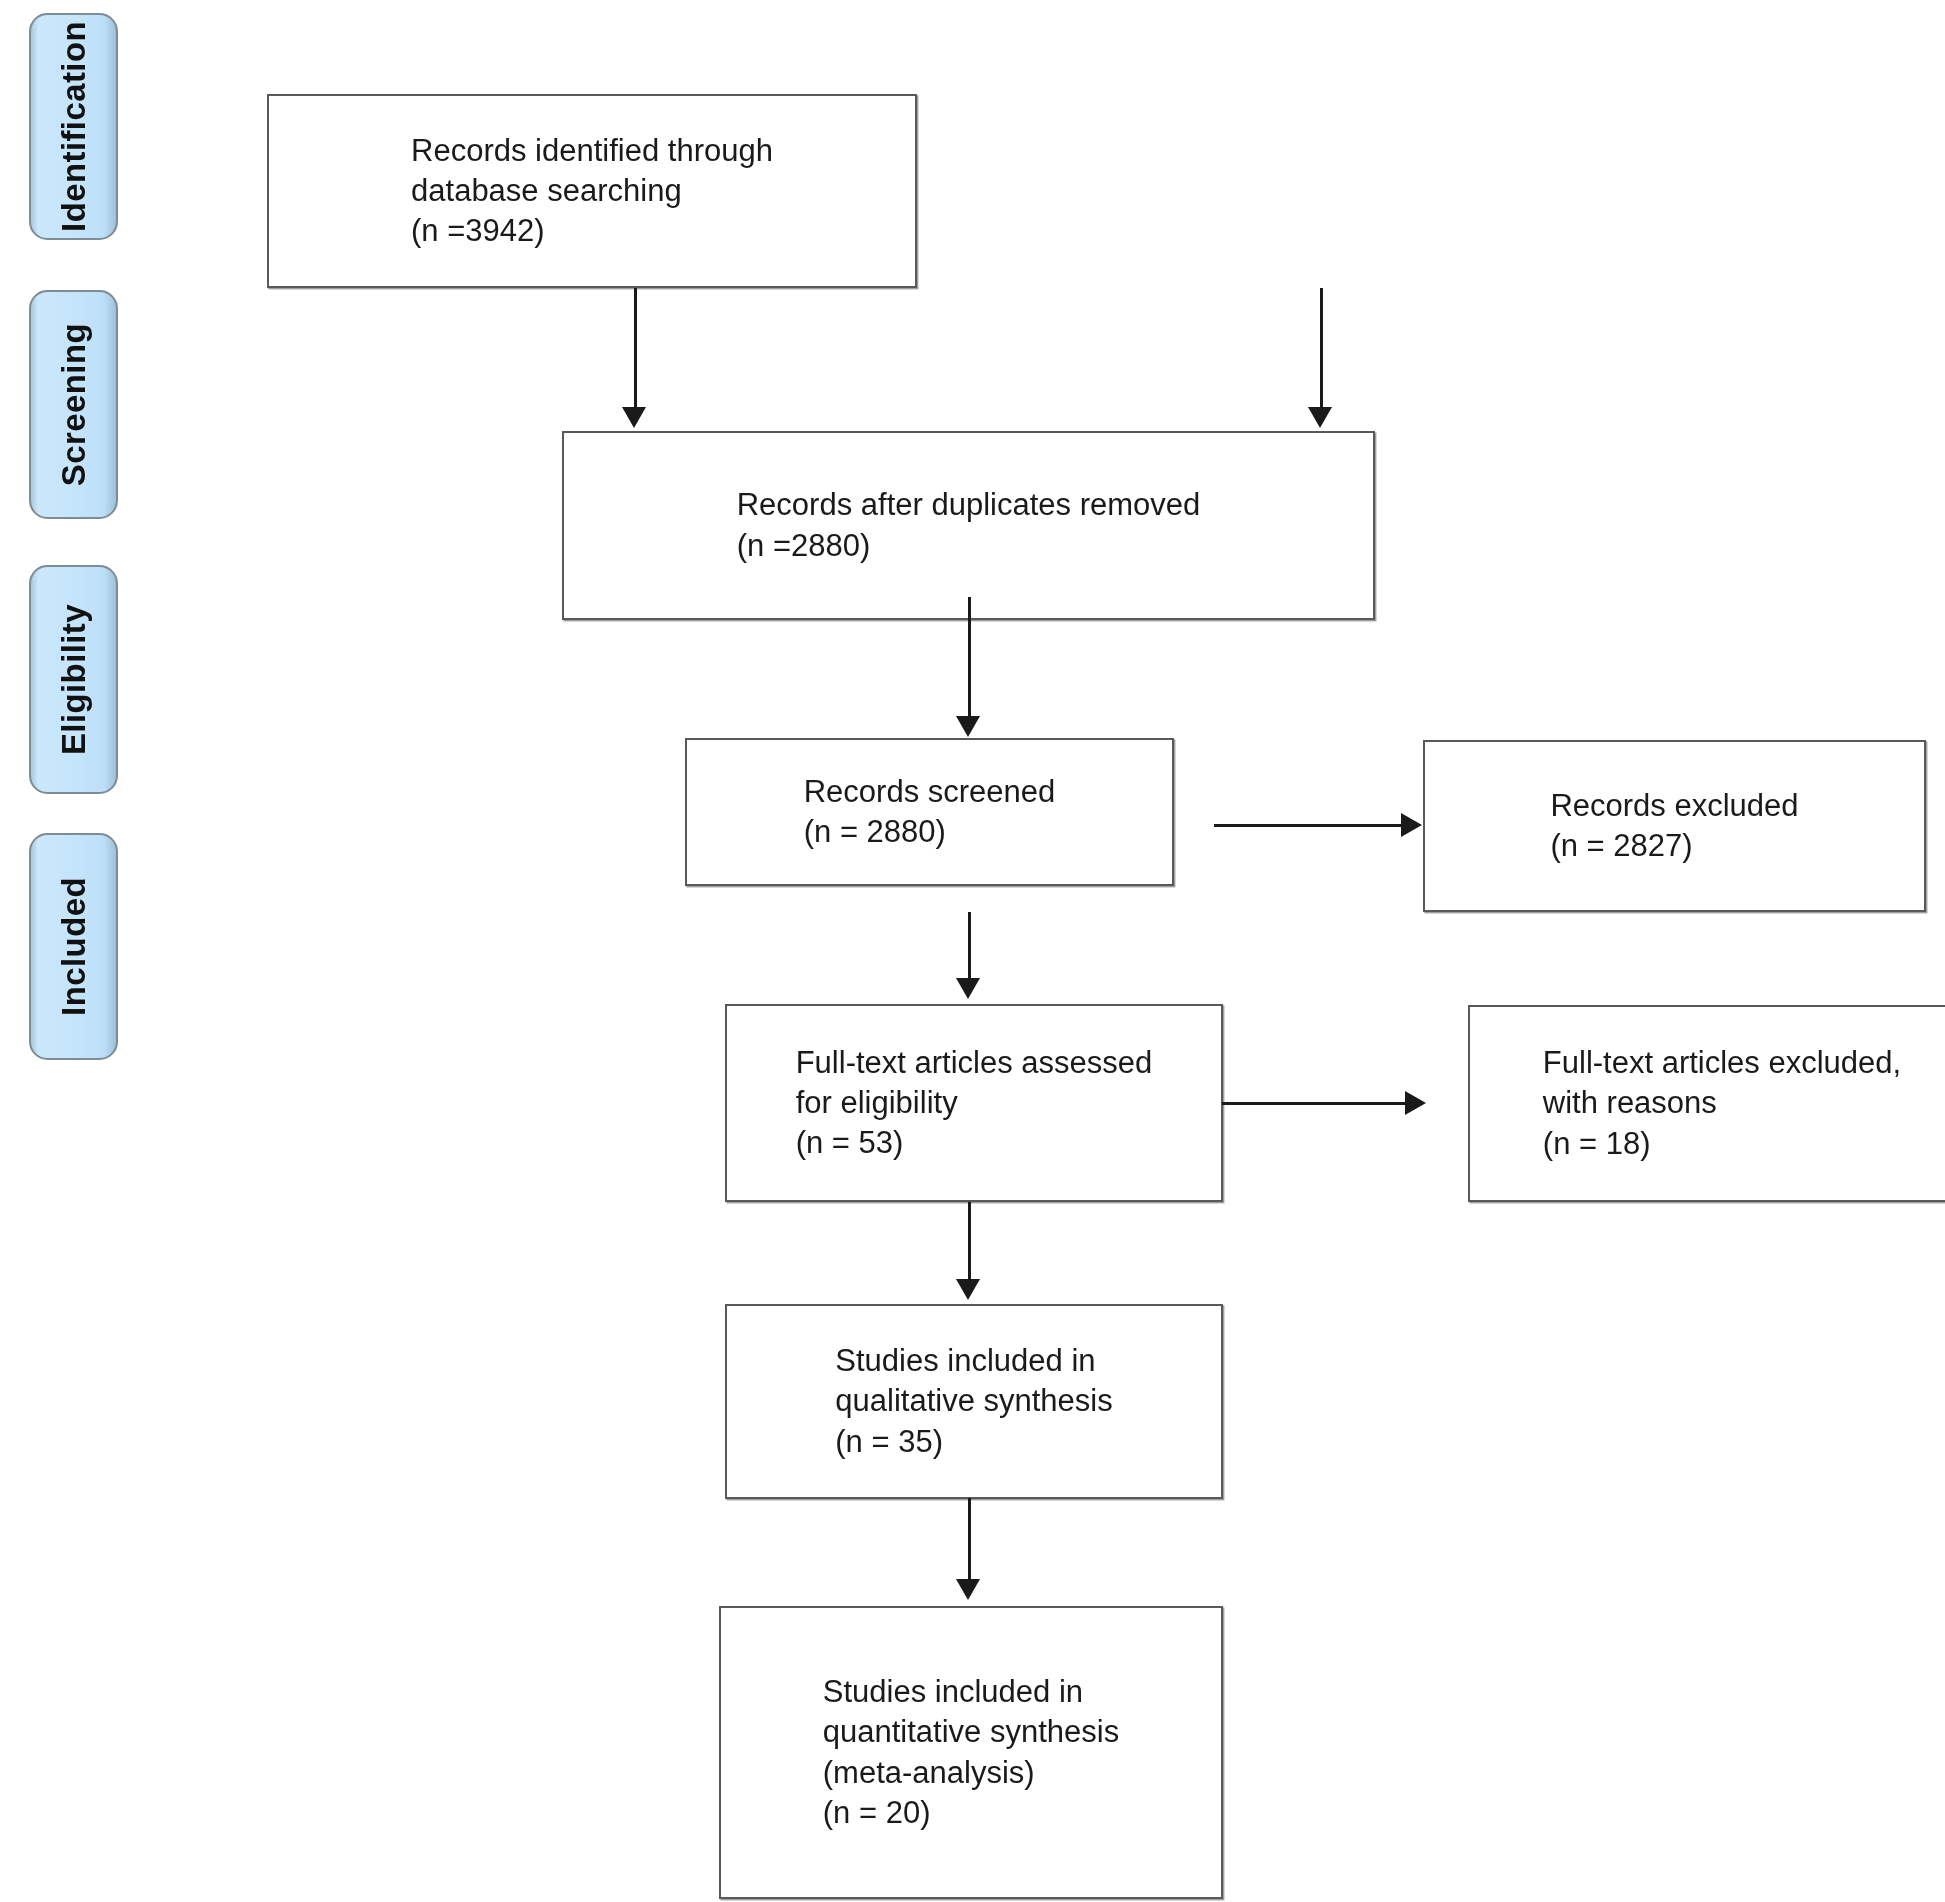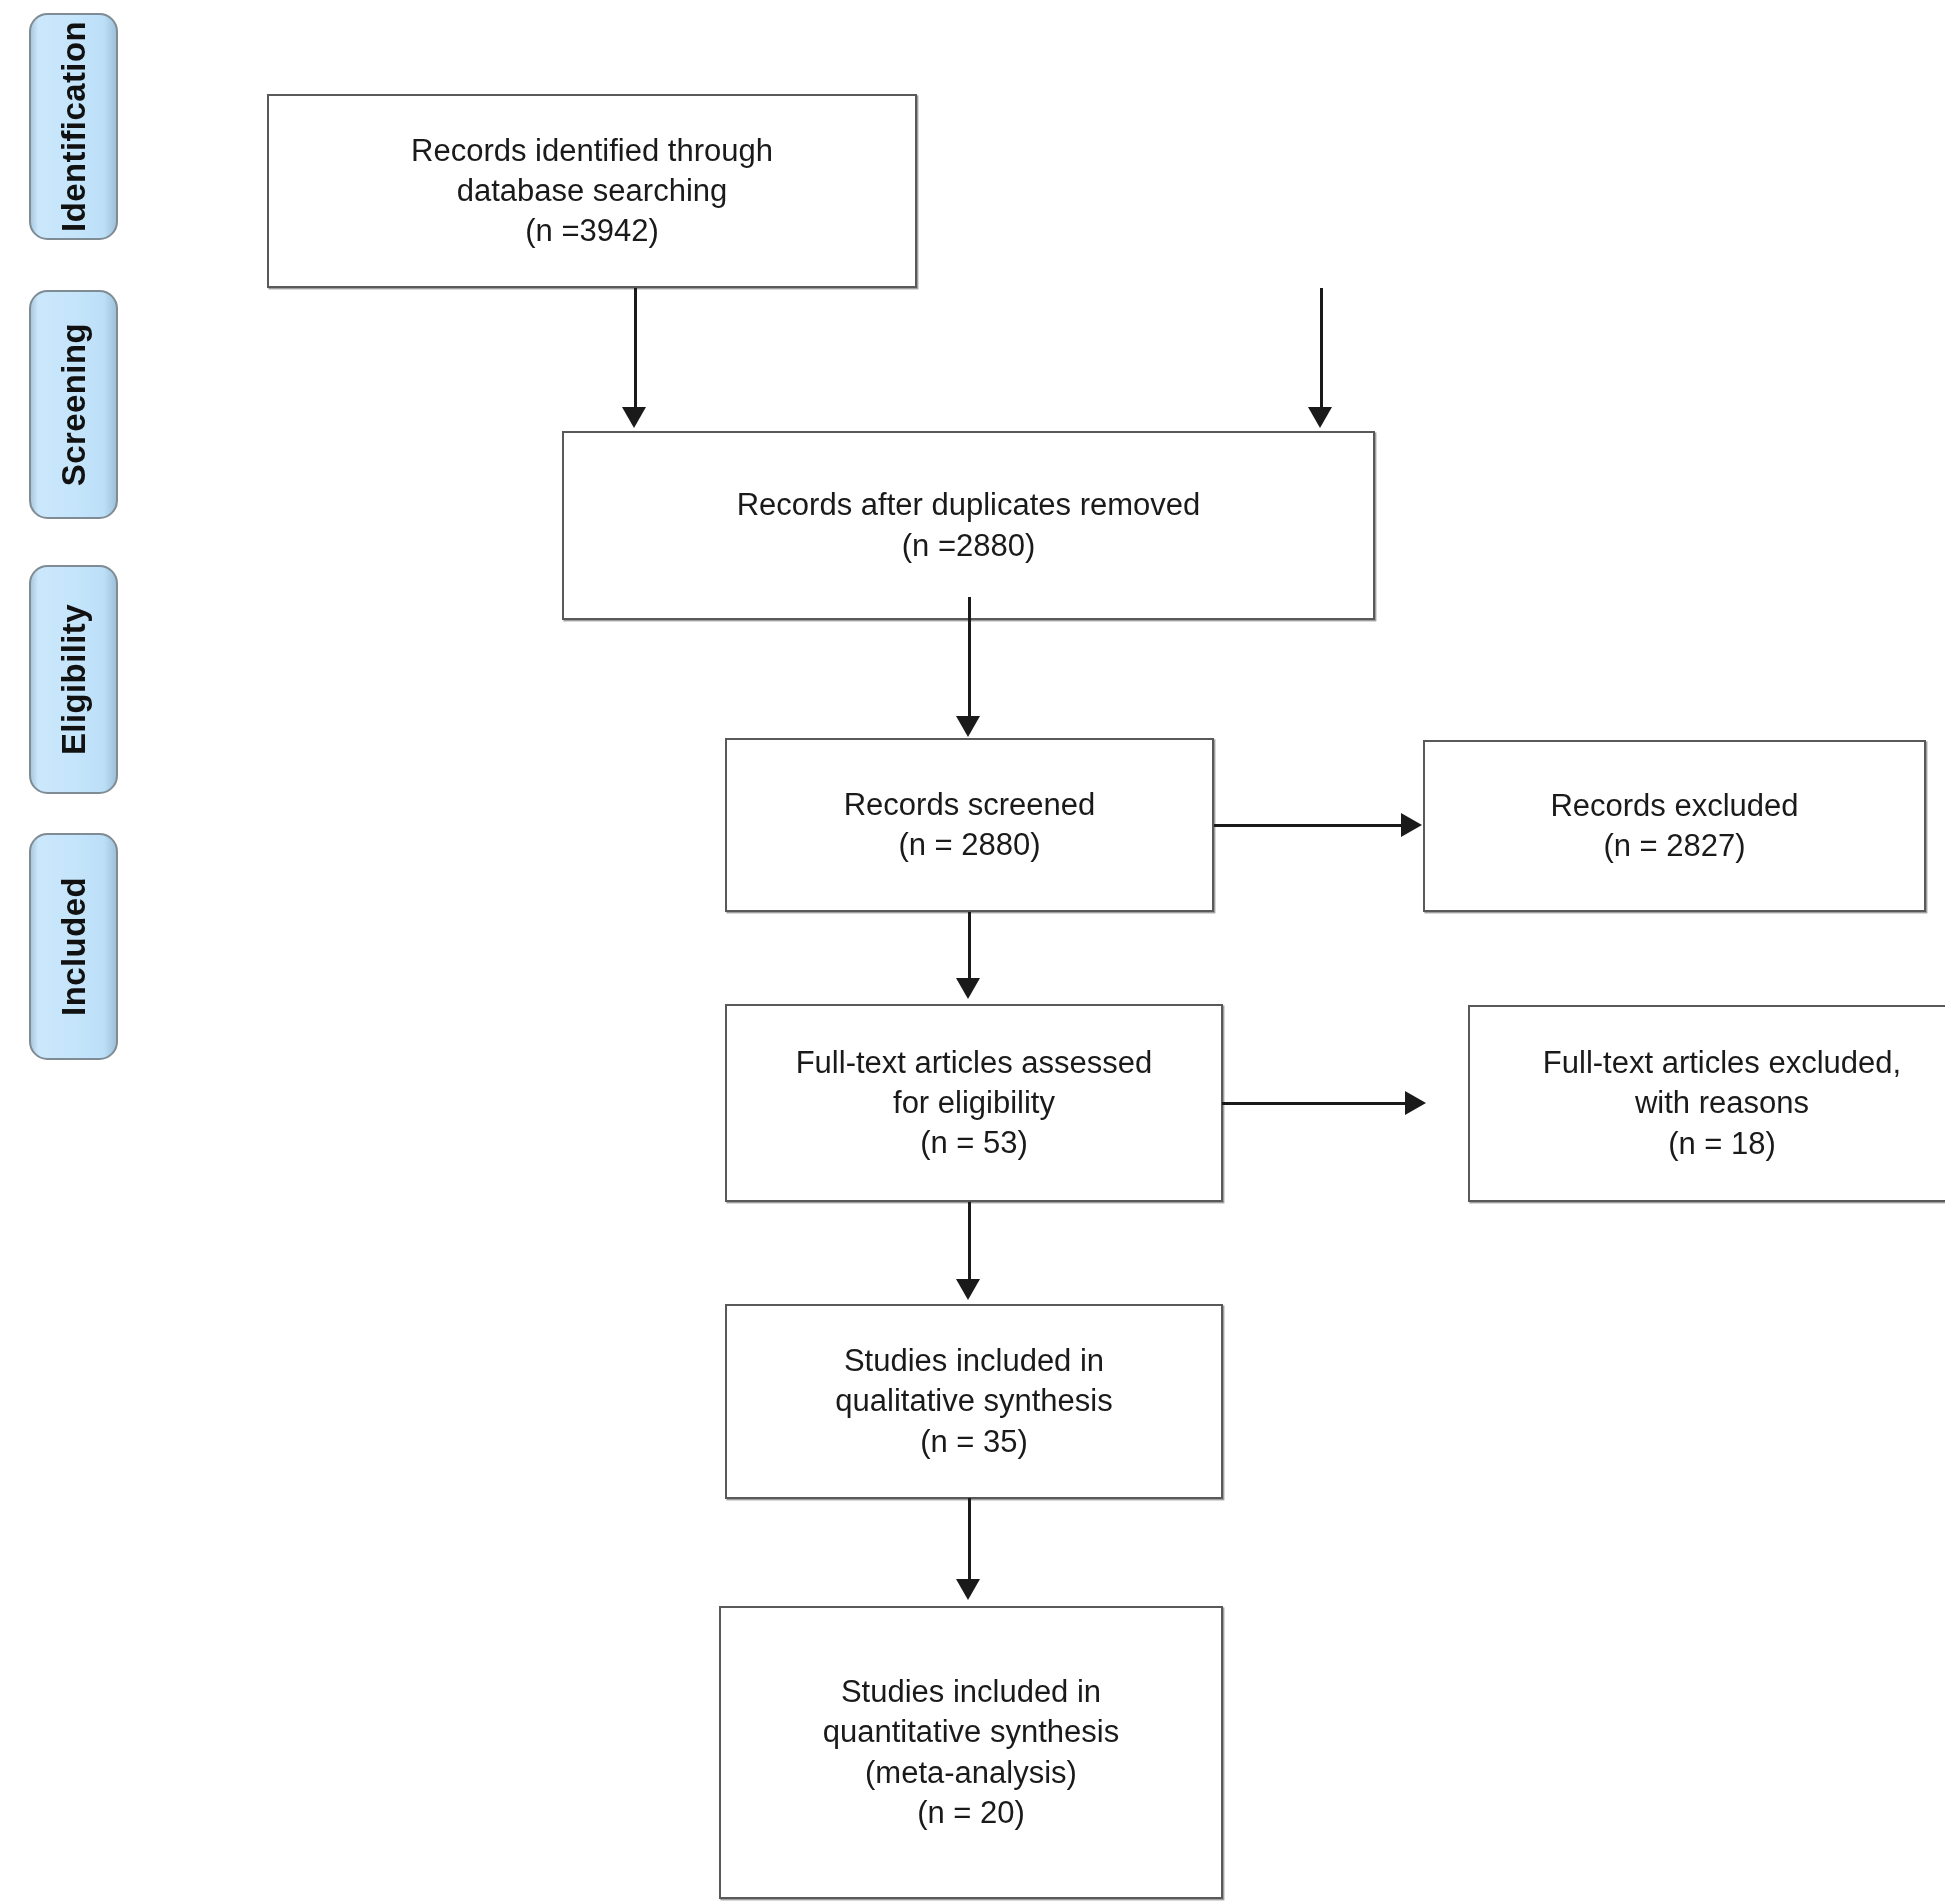--- a/index.html
+++ b/index.html
@@ -42,21 +42,20 @@
 
   
   .flow-box {
     position: absolute;
     background: #ffffff;
     border: 2.1px solid #58595b;
     box-sizing: border-box;
     display: flex;
     align-items: center;
     justify-content: center;
-    text-align: center;
     box-shadow: 1.4px 1.4px 0 0 rgba(80,80,80,0.55);
   }
   .flow-box .box-text {
     font-size: 31px;
     line-height: 1.30;
     color: #1a1a1a;
     white-space: pre-line;
     padding: 0 10px;
     font-family: "Liberation Sans", sans-serif;
   }
@@ -118,21 +117,21 @@
   <div class="arrow-down" style="left:1308px; top:407px;"></div>
 
   <div class="flow-box" style="left:562px; top:431px; width:813px; height:189px;">
     <span class="box-text">Records after duplicates removed
 (n =2880)</span>
   </div>
 
   <div class="connector v-line" style="left:968px; top:597px; height:120px;"></div>
   <div class="arrow-down" style="left:956px; top:716px;"></div>
 
-  <div class="flow-box" style="left:725px; top:738px; width:489px; height:174px;">
+  <div class="flow-box" style="left:685px; top:738px; width:489px; height:148px;">
     <span class="box-text">Records screened
 (n = 2880)</span>
   </div>
 
   <div class="flow-box" style="left:1423px; top:740px; width:503px; height:172px;">
     <span class="box-text">Records excluded
 (n = 2827)</span>
   </div>
 
   <div class="connector h-line" style="left:1214px; top:824px; width:189px;"></div>

